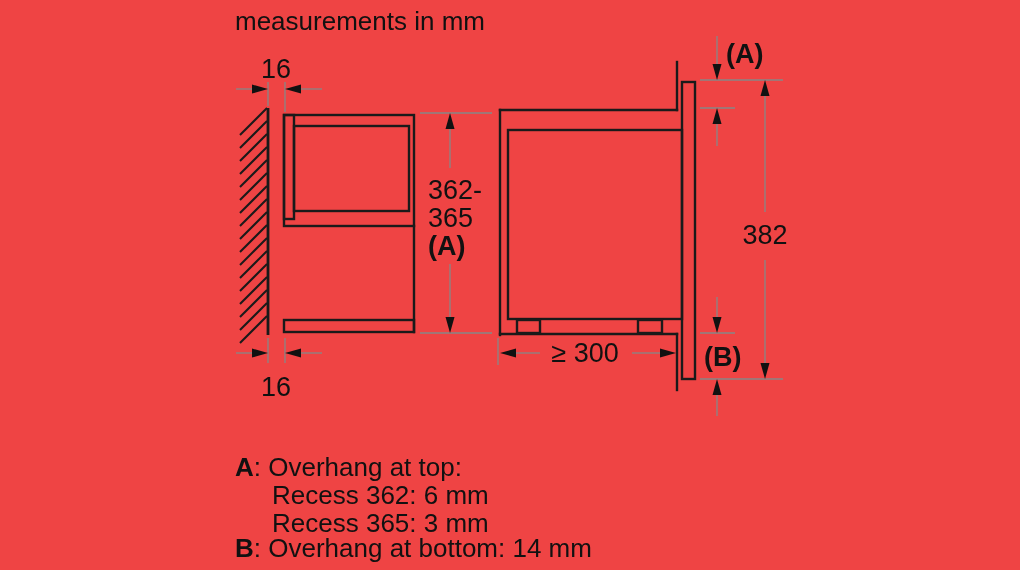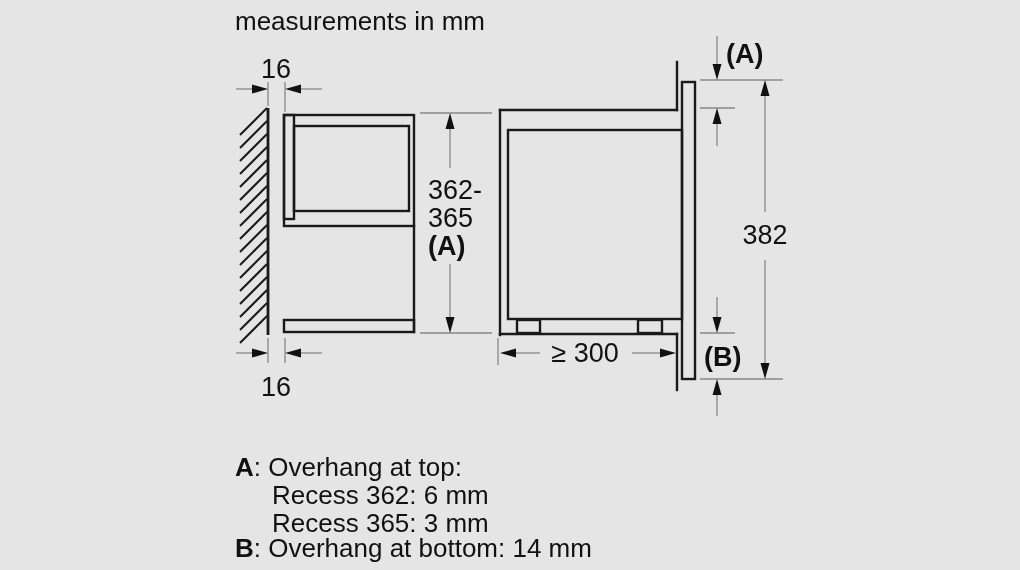--- a/index.html
+++ b/index.html
@@ -1,16 +1,16 @@
 <!DOCTYPE html>
 <html><head>
 <meta charset="utf-8">
 <style>
   html,body{margin:0;padding:0;background:#fff;}
-  .canvas{position:relative;width:1020px;height:570px;background:#e5e5e5;overflow:hidden;}
+  .canvas{position:relative;width:1020px;height:570px;background:#ef4444;overflow:hidden;}
   svg{display:block;}
   svg text{font-family:"Liberation Sans","DejaVu Sans",sans-serif;fill:#111111;}
   .ln{stroke:#1a1a1a;stroke-width:2.4;fill:none;stroke-linecap:square;}
   .hatchln{stroke:#1a1a1a;stroke-width:2;fill:none;}
   .wallln{stroke:#1a1a1a;stroke-width:2.8;fill:none;stroke-linecap:butt;}
   .dim{stroke:#878787;stroke-width:1.3;fill:none;stroke-linecap:butt;}
   .ah{fill:#111111;stroke:none;}
   .t26{font-size:26px;}
   .t27{font-size:27px;}
   .bold{font-weight:bold;}

